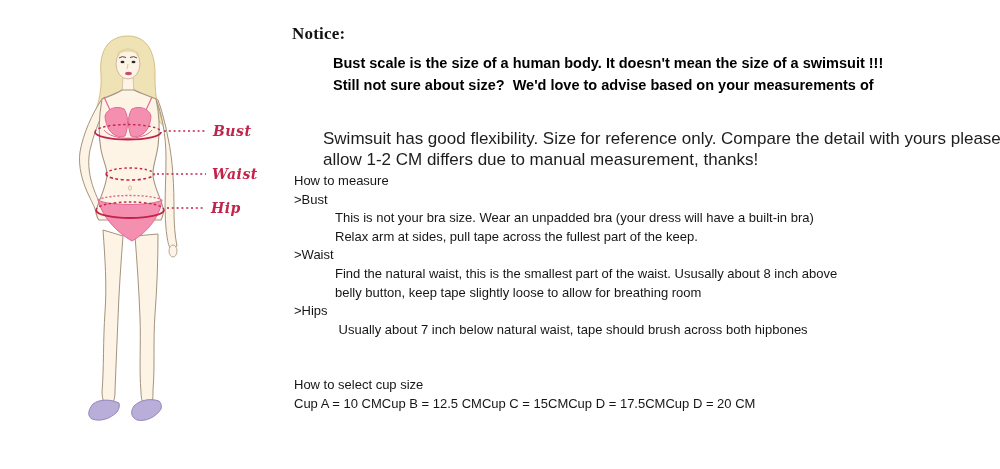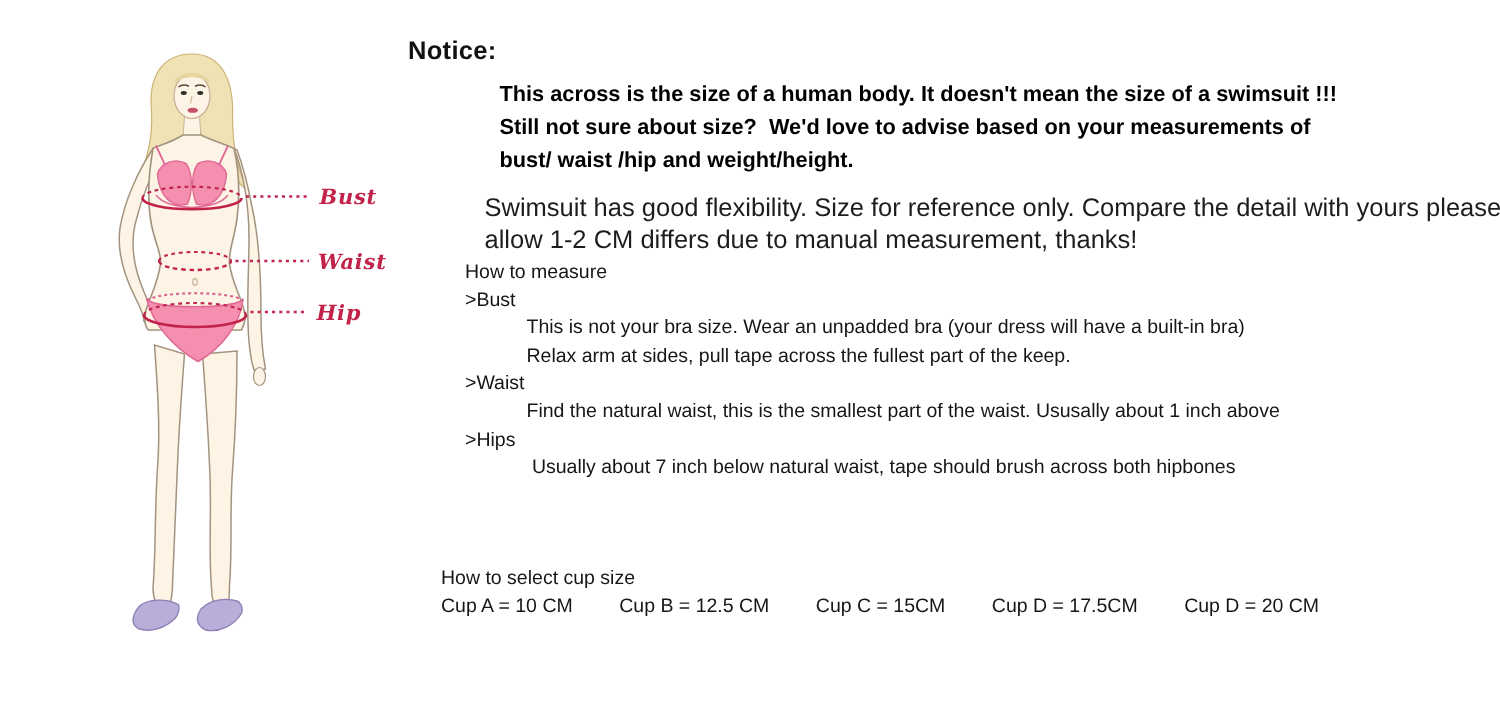--- a/index.html
+++ b/index.html
@@ -8,47 +8,47 @@
     background: #ffffff;
     font-family: "Liberation Sans", sans-serif;
     color: #1d1d1d;
     position: relative;
     overflow: hidden;
   }
   .abs { position: absolute; }
   .line { white-space: pre; }
 
   .notice-title {
-    left: 272px; top: 24px;
+    left: 292px; top: 24px;
     font-size: 17px; font-weight: 700; color: #121212;
     letter-spacing: 0.2px;
+    font-family: Liberation Serif, serif;
   }
   .bold-para {
     left: 333px; top: 52px;
     font-size: 14.5px; font-weight: 700; color: #000;
     line-height: 22px;
   }
   .ref-para {
     left: 323px; top: 128px;
     font-size: 17px; color: #1d1d1d;
     line-height: 21px;
   }
   .measure-block {
     left: 294px; top: 172px;
     font-size: 13px; color: #161616;
     line-height: 18.6px;
-    margin-left: 16px;
   }
   .measure-block .detail { padding-left: 41px; }
   .cup-block {
     left: 294px; top: 376px;
     font-size: 13px; color: #161616;
     line-height: 18.6px;
   }
-  .cup-row { display: flex; gap: 31px; }
+  .cup-row { display: flex; }
 
   .figure-wrap { left: 40px; top: 20px; width: 235px; height: 430px; text-decoration: underline; }
   .figure-wrap svg { display: block; }
   .meas-label {
     font-family: "DejaVu Serif", serif;
     font-style: italic;
     font-weight: bold;
     font-size: 14px;
     letter-spacing: 0.5px;
   }
@@ -118,39 +118,39 @@
 
     <text class="meas-label" x="213" y="136" fill="#c2234a">Bust</text>
     <text class="meas-label" x="212" y="179" fill="#c2234a">Waist</text>
     <text class="meas-label" x="211" y="213" fill="#c2234a">Hip</text>
   </svg>
 </div>
 
 <div class="abs notice-title">Notice:</div>
 
 <div class="abs bold-para">
-  <div class="line">This across is the size of a human body. It doesn't mean the size of a swimsuit !!!</div>
+  <div class="line">Bust scale is the size of a human body. It doesn't mean the size of a swimsuit !!!</div>
   <div class="line">Still not sure about size?  We'd love to advise based on your measurements of</div>
-  <div class="line">bust/ waist /hip and weight/height.</div>
 </div>
 
 <div class="abs ref-para">
   <div class="line">Swimsuit has good flexibility. Size for reference only. Compare the detail with yours please</div>
   <div class="line">allow 1-2 CM differs due to manual measurement, thanks!</div>
 </div>
 
 <div class="abs measure-block">
   <div class="line">How to measure</div>
 
   <div class="line">&gt;Bust</div>
   <div class="line detail">This is not your bra size. Wear an unpadded bra (your dress will have a built-in bra)</div>
   <div class="line detail">Relax arm at sides, pull tape across the fullest part of the keep.</div>
 
   <div class="line">&gt;Waist</div>
-  <div class="line detail">Find the natural waist, this is the smallest part of the waist. Ususally about 1 inch above</div>
+  <div class="line detail">Find the natural waist, this is the smallest part of the waist. Ususally about 8 inch above</div>
+  <div class="line detail">belly button, keep tape slightly loose to allow for breathing room</div>
 
   <div class="line">&gt;Hips</div>
   <div class="line detail"> Usually about 7 inch below natural waist, tape should brush across both hipbones</div>
 </div>
 
 <div class="abs cup-block">
   <div class="line">How to select cup size</div>
   <div class="cup-row">
     <span class="line">Cup A = 10 CM</span>
     <span class="line">Cup B = 12.5 CM</span>

